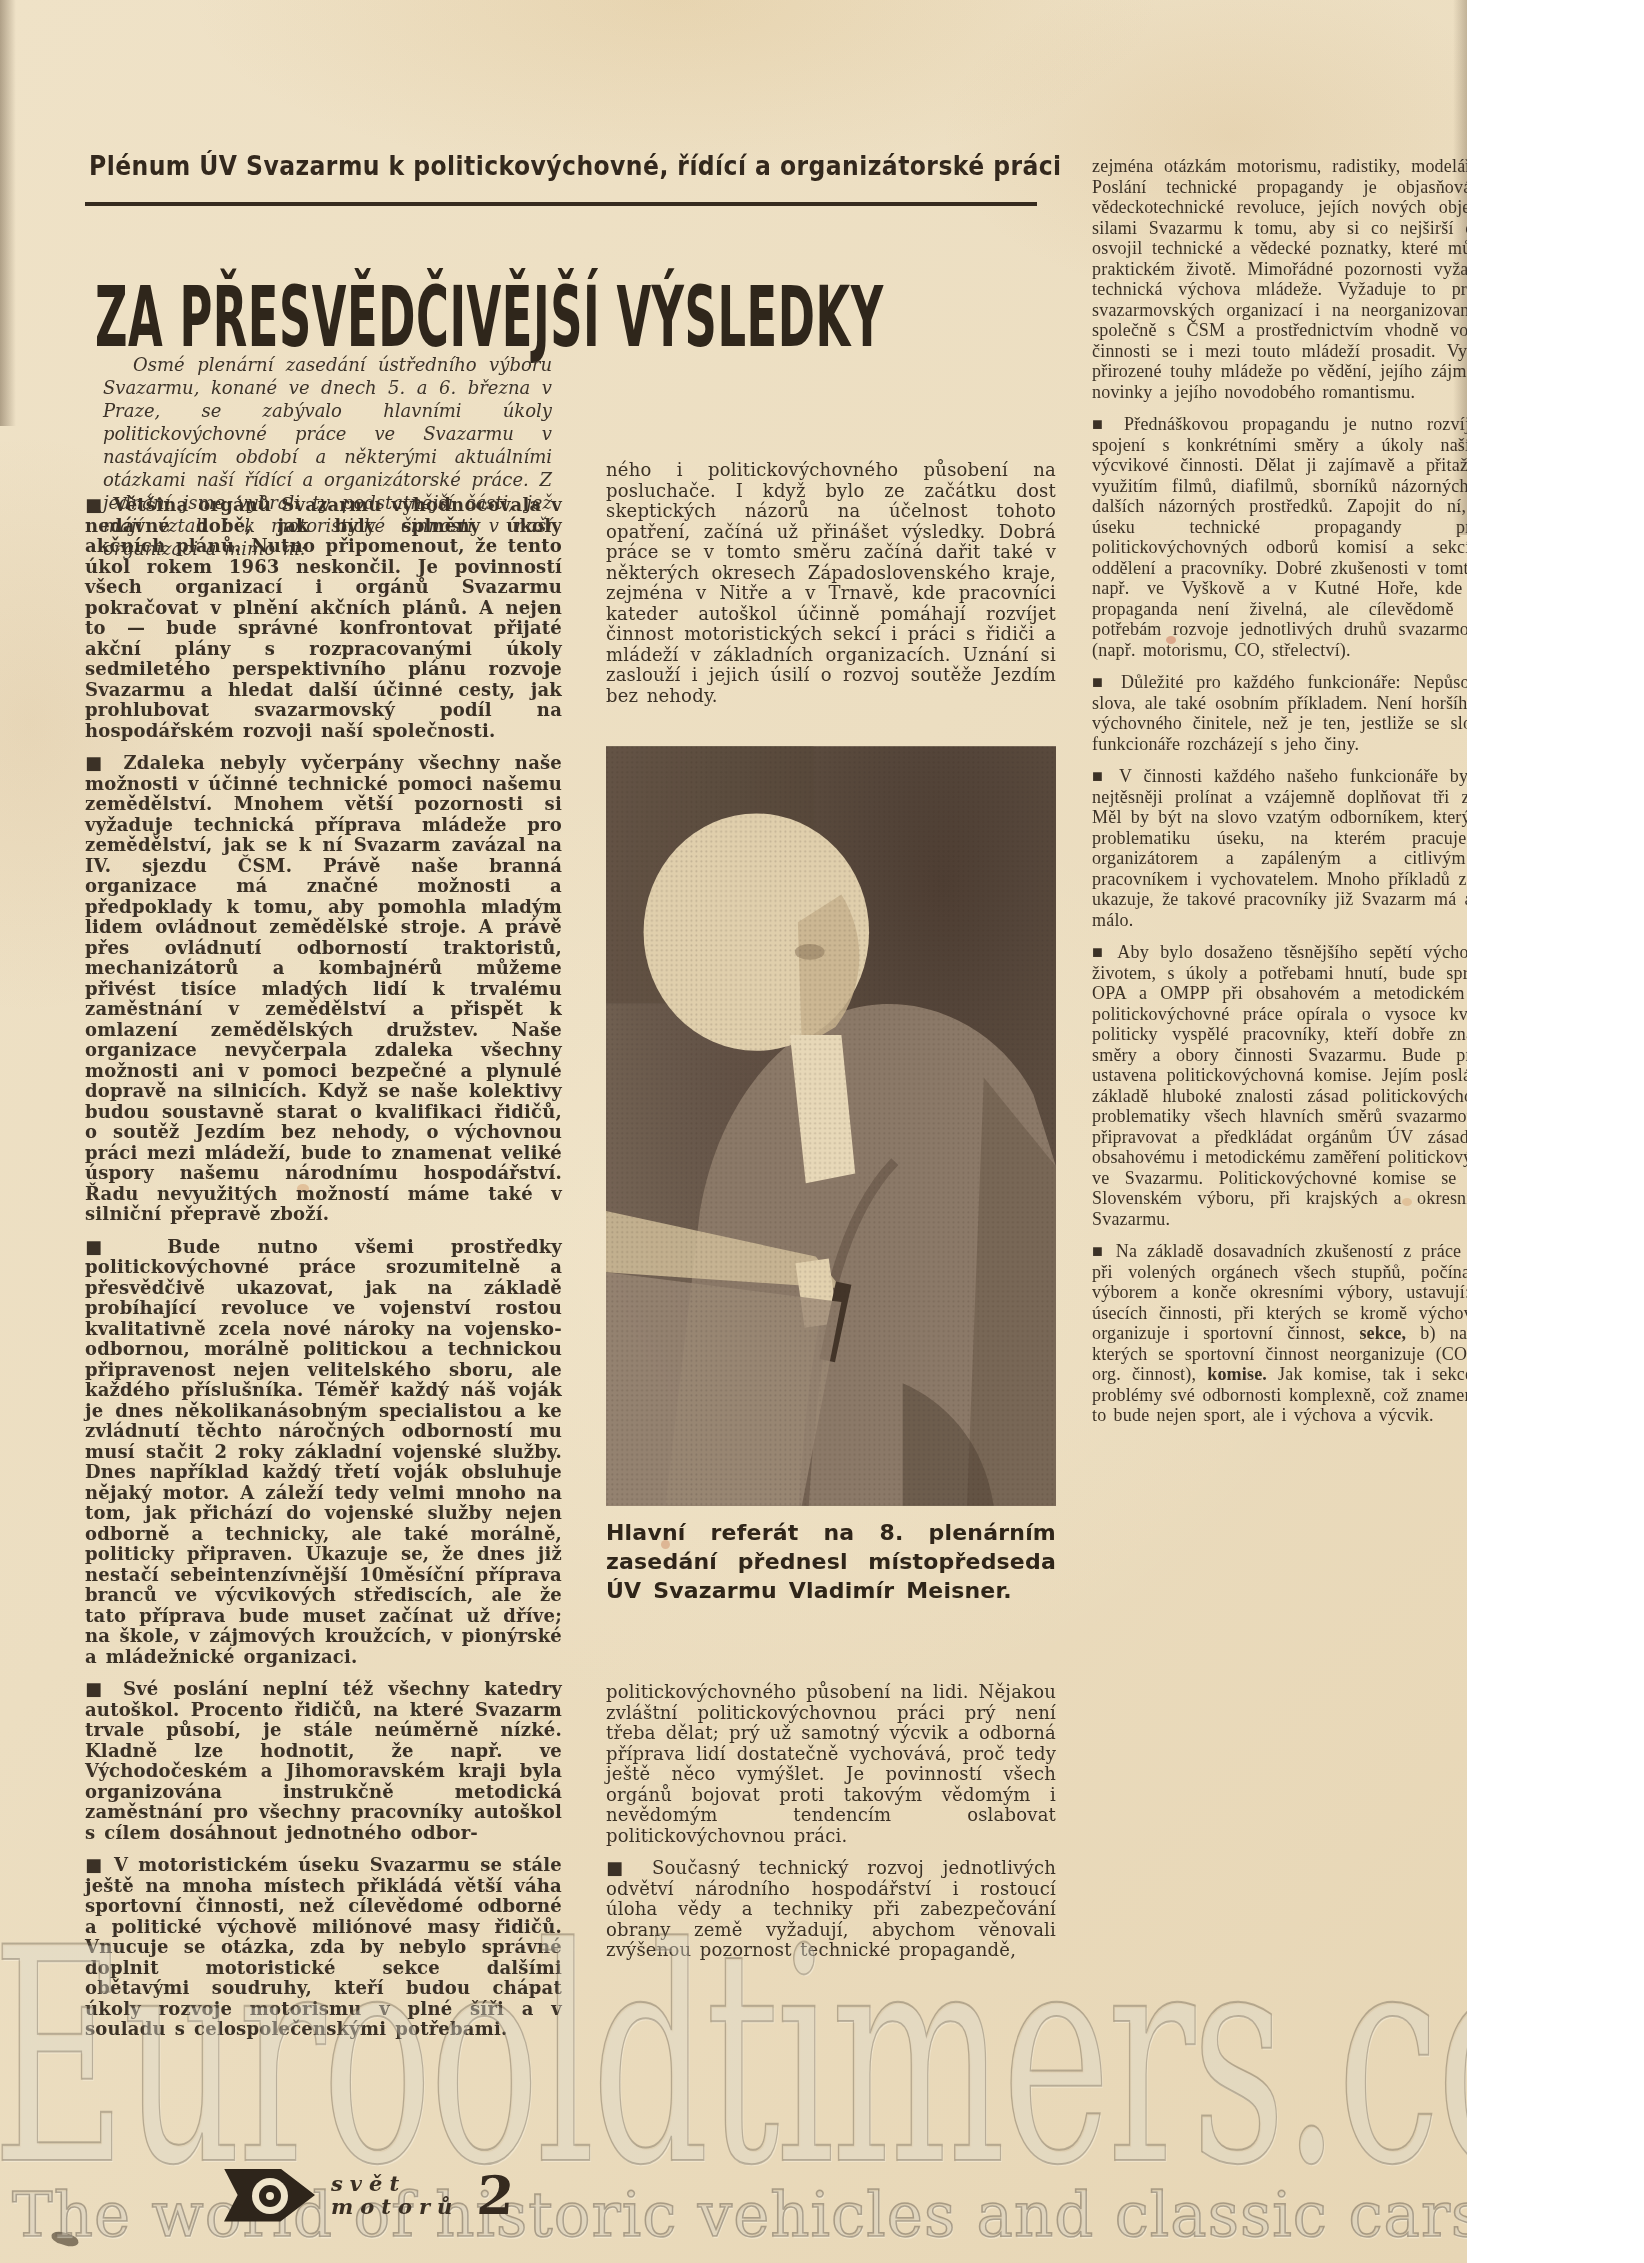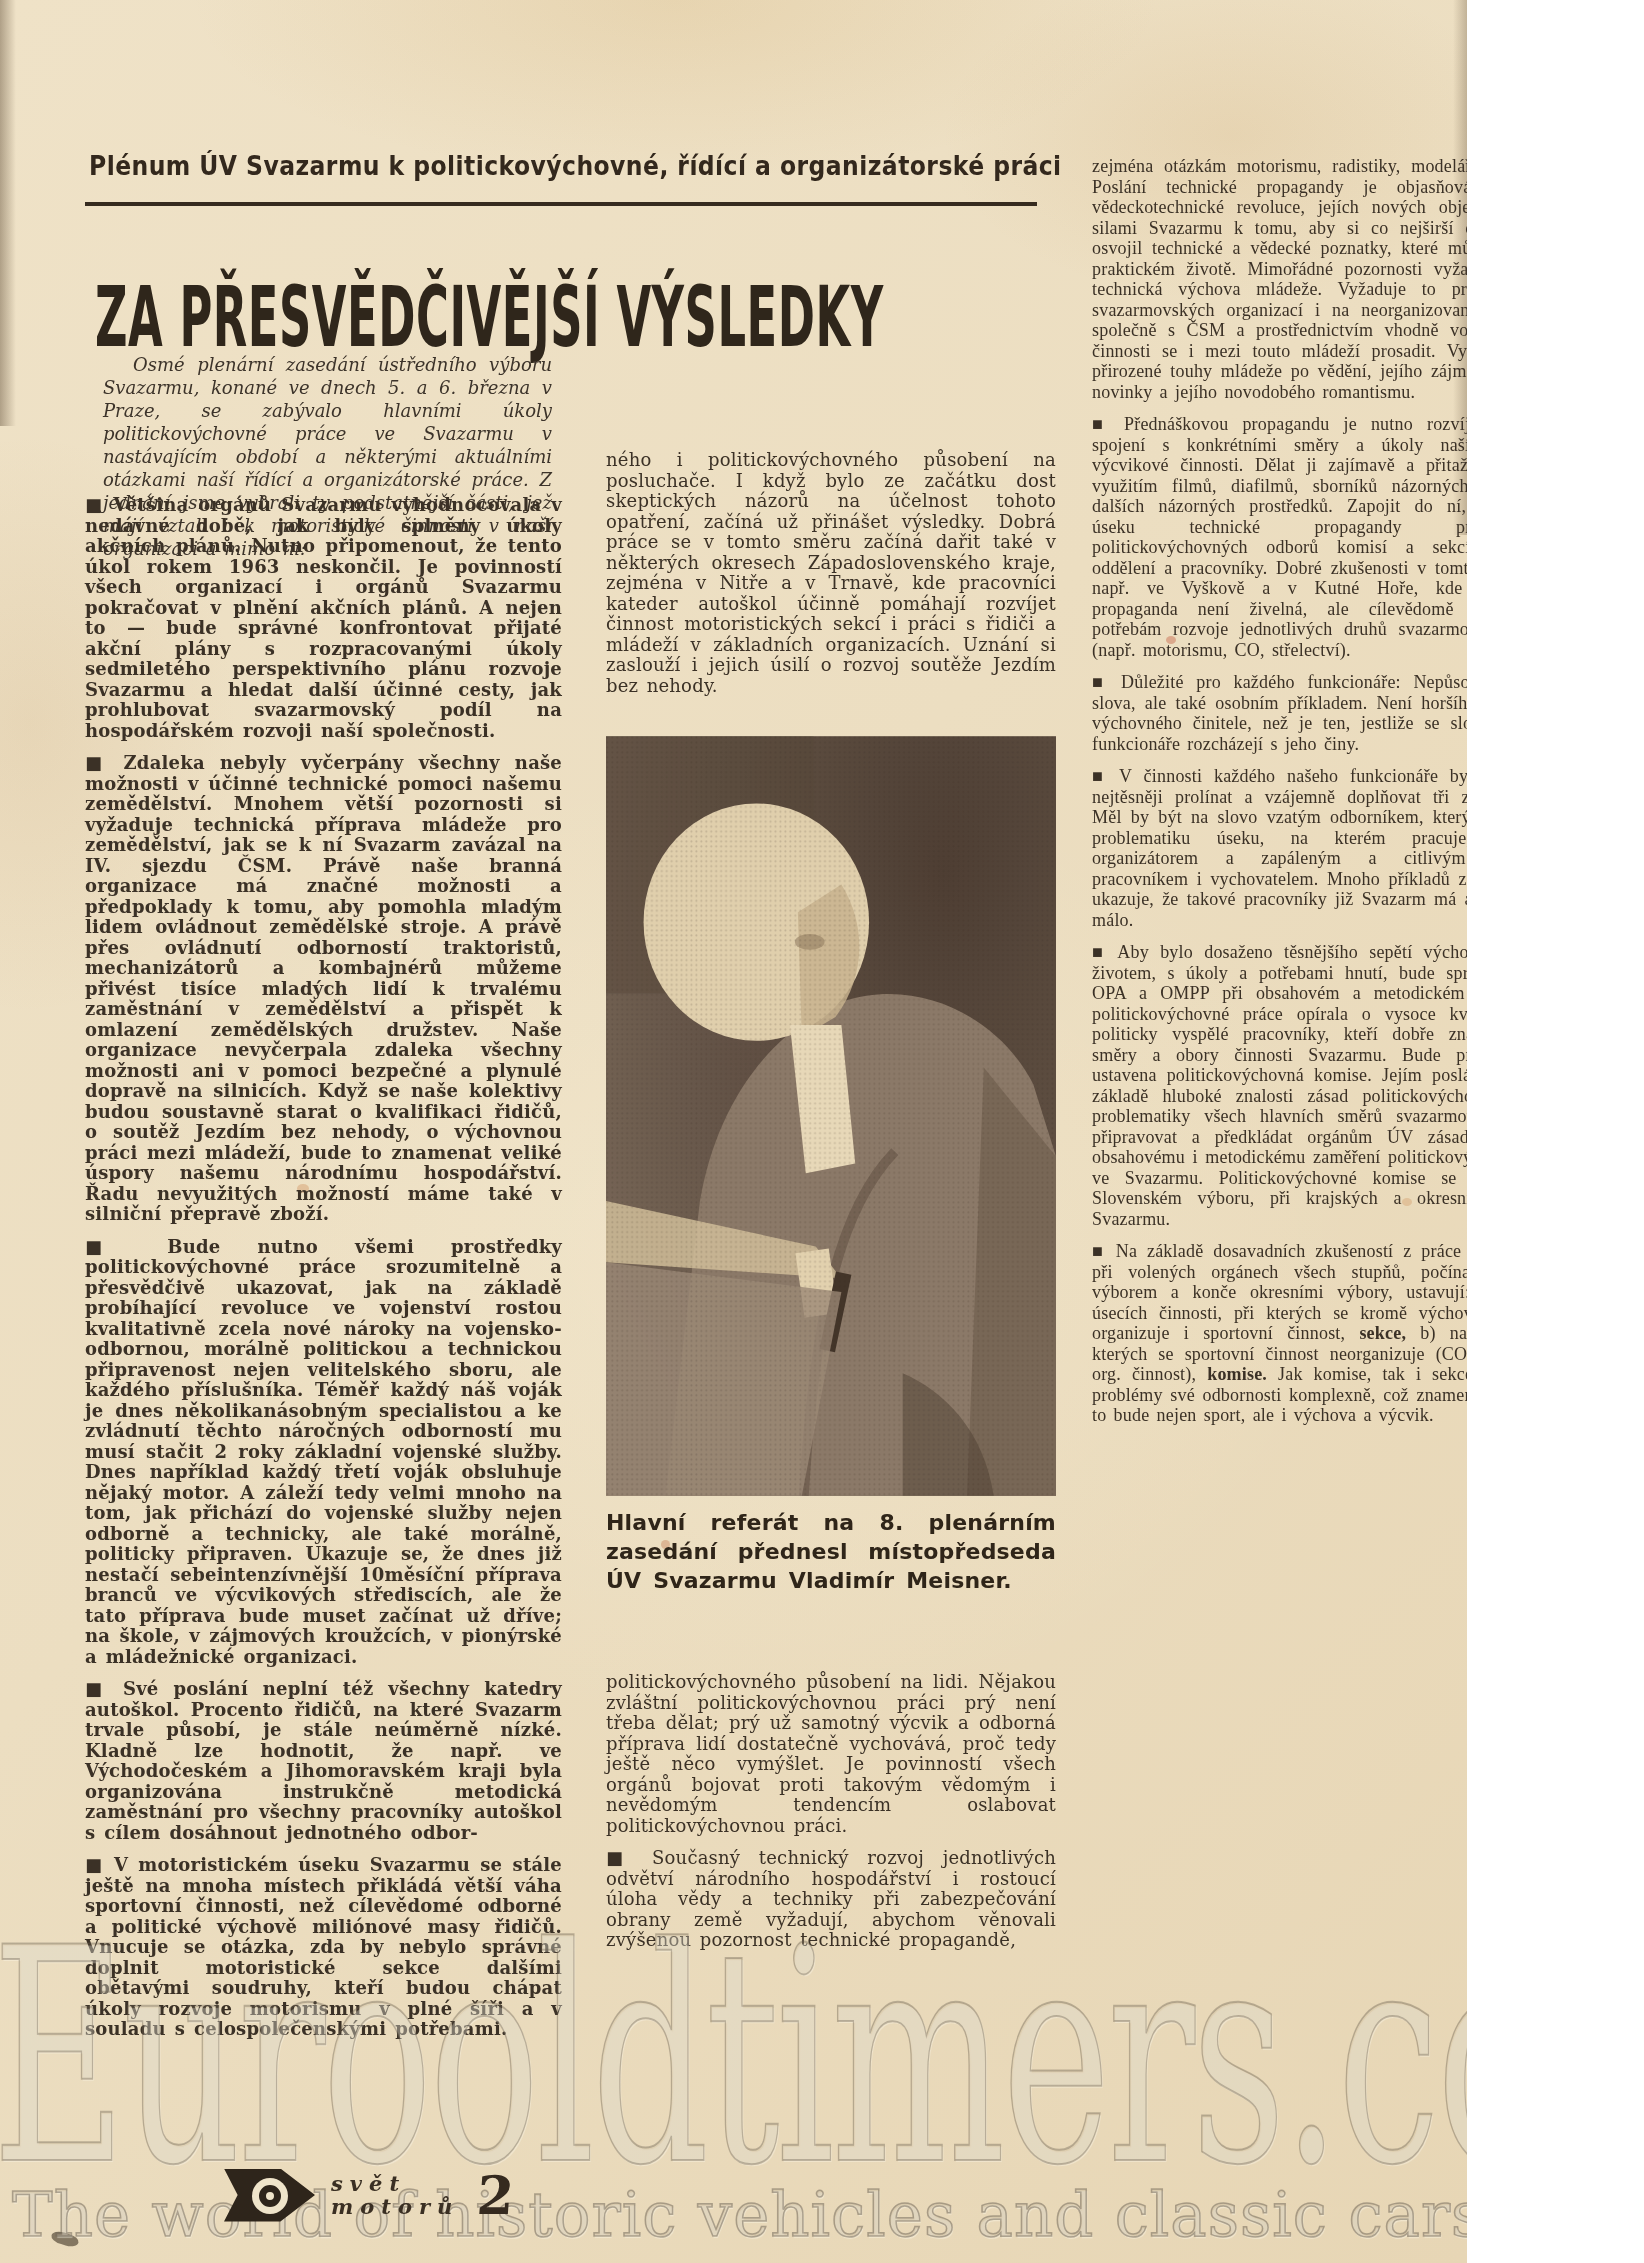--- a/index.html
+++ b/index.html
@@ -41,21 +41,21 @@
     font-style:italic;font-size:18px;line-height:23px;text-align:justify;
     color:#3c332a;word-spacing:2px;}
   .lede p{margin:16px;text-indent:30px;font-style:italic;}
 
   .col{position:absolute;text-align:justify;font-size:18px;line-height:20.5px;
     color:#3b3126;word-spacing:2.5px;letter-spacing:0.2px;}
   .col p{margin:0;}
   .col p + p, .col p + figure + p{margin-top:12px;}
   .col b{font-weight:bold;}
   .col1{left:85px;top:495px;width:477px;font-weight:bold;}
-  .col2{left:606px;top:450px;width:450px;}
+  .col2{left:606px;top:460px;width:450px;}
   .col3{left:1092px;top:156px;width:481px;font-family:Liberation Serif, serif;}
 
   figure.photo{margin:40px 0 0 0;width:450px;height:760px;}
   figure.photo svg{display:block;width:450px;height:760px;}
   .caption{
     margin-top:30px;font-family:"DejaVu Sans",sans-serif;font-weight:bold;
     font-size:22px;line-height:29px;text-align:justify;color:#2f2519;word-spacing:4px;}
   .after-gap{margin-top:77px !important;}
 
   .logo{position:absolute;left:224px;top:2164px;display:flex;align-items:center;}

